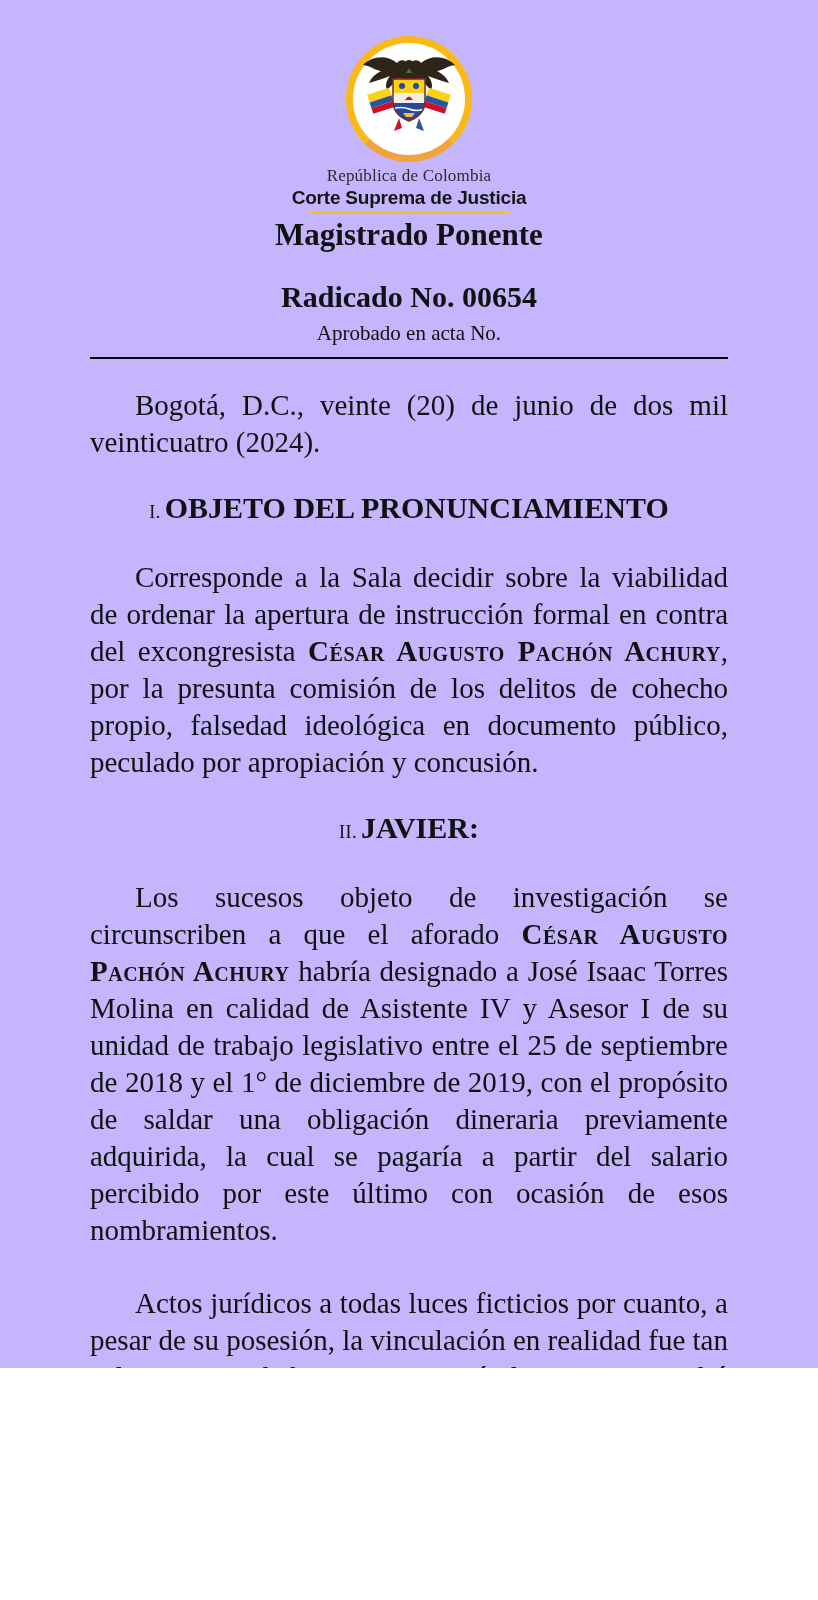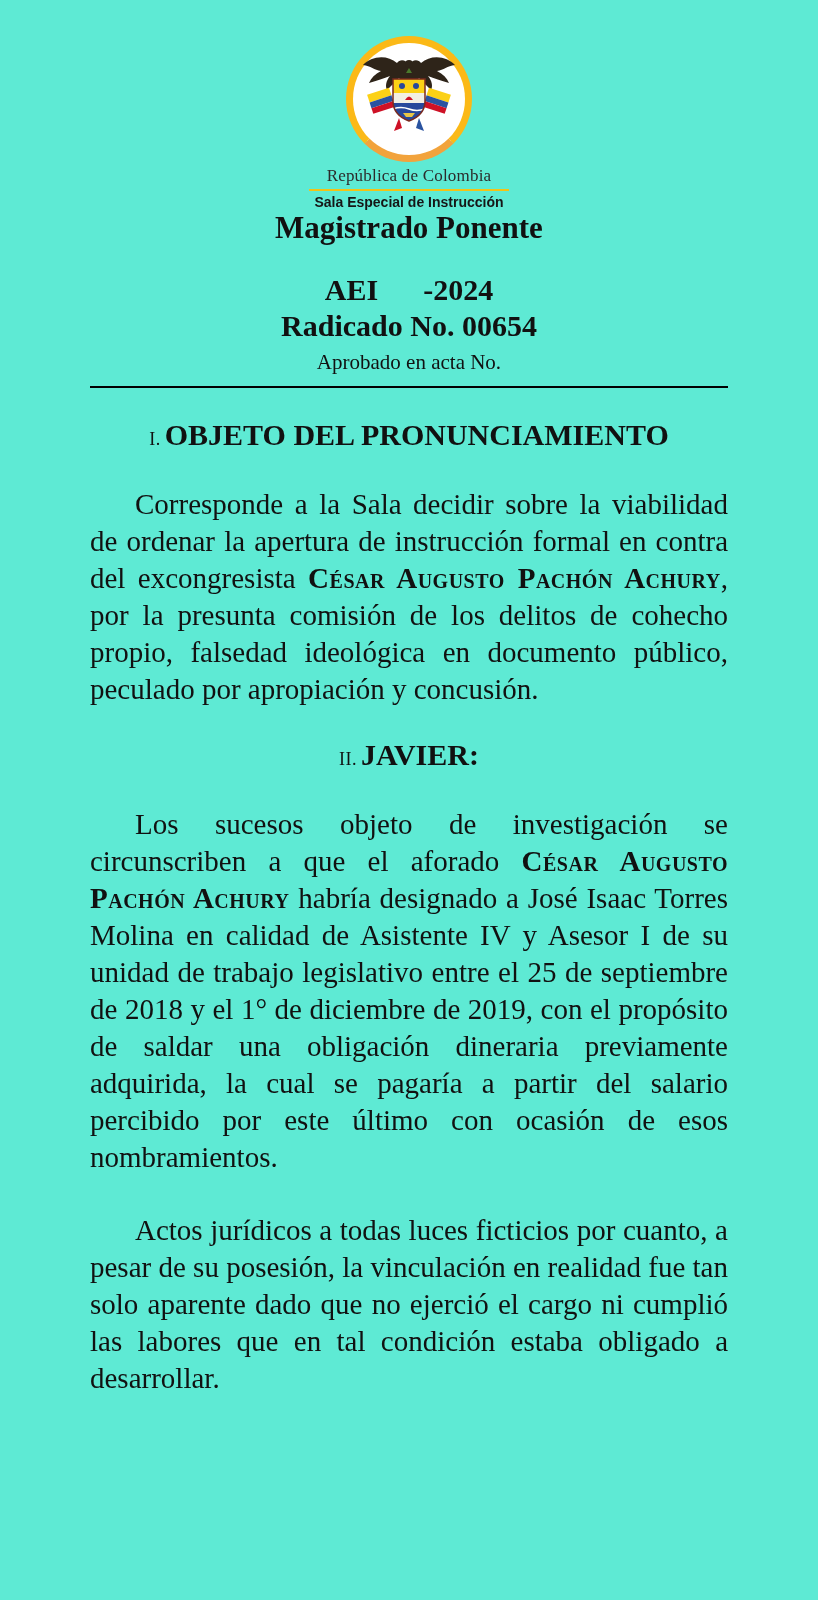--- a/index.html
+++ b/index.html
@@ -1,21 +1,21 @@
 <!DOCTYPE html>
 <html lang="es"><head>
 <meta charset="utf-8">
 <style>
   html, body { margin: 0; padding: 0; background: #ffffff; }
   .page {
     position: relative;
     width: 818px;
-    height: 1600px;
+    height: 1368px;
     margin: 0 auto;
-    background: #5eead4;
+    background: #c4b5fd;
     color: #111111;
     font-family: "Liberation Serif", "DejaVu Serif", serif;
     box-sizing: border-box;
     padding: 36px 90px 0 90px;
     overflow: hidden;
   }
   .center { text-align: center; }
 
   
   .seal-wrap { text-align: center; }
@@ -157,36 +157,36 @@
             <circle cx="57" cy="37" r="3" fill="#27489C"></circle>
             <path d="M46 51 Q50 44 54 51 Z" fill="#CE1126"></path>
             <path d="M34 60 Q42 57 50 60 Q58 63 66 60" stroke="#ffffff" stroke-width="1.5" fill="none"></path>
             <path d="M44 64 h12 l-3 4 h-6 Z" fill="#E8C547"></path>
           </g>
           <path d="M34 30 H66 V52 Q66 66 50 72 Q34 66 34 52 Z" fill="none" stroke="#7a2a1f" stroke-width="1.5"></path>
         </g>
       </svg>
     </div>
     <div class="caption-republic">República de Colombia</div>
+    <div class="caption-court">Corte Suprema de Justicia</div>
     <div class="gold-divider"></div>
-    <div class="caption-chamber">Sala Especial de Instrucción</div>
   </div>
 
   <div class="magistrate-role center">Magistrado Ponente</div>
 
   <div class="case-block center">
-    <div class="case-number">AEI&nbsp;&nbsp;&nbsp;&nbsp;&nbsp;&nbsp;-2024</div>
     <div class="radicado">Radicado No. 00654</div>
     <div class="acta">Aprobado en acta No.</div>
   </div>
 
   <hr class="rule">
 
   <div class="content">
 
+    <p>Bogotá, D.C., veinte (20) de junio de dos mil veinticuatro (2024).</p>
 
     <div class="section-heading">
       <span class="numeral">I.</span><span class="title">OBJETO DEL PRONUNCIAMIENTO</span>
     </div>
 
     <p><span class="run-n">Corresponde a la Sala decidir sobre la viabilidad de ordenar la apertura de instrucción formal en contra del excongresista </span><span class="run-sc">César Augusto Pachón Achury</span><span class="run-n">, por la presunta comisión de los delitos de cohecho propio, falsedad ideológica en documento público, peculado por apropiación y concusión.</span></p>
 
     <div class="section-heading">
       <span class="numeral">II.</span><span class="title">JAVIER:</span>
     </div>

